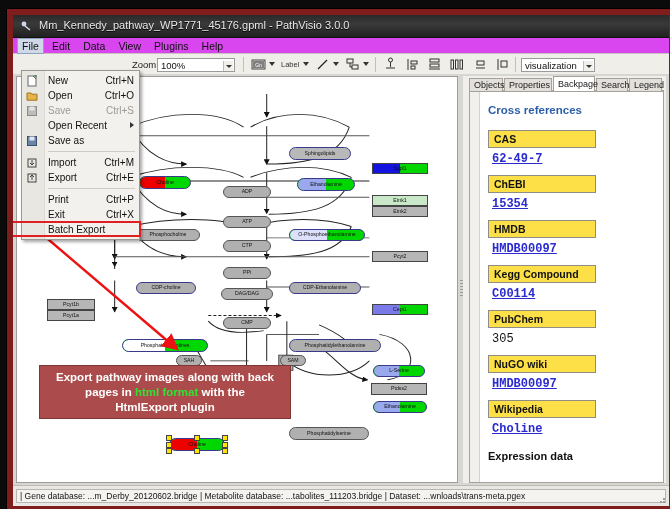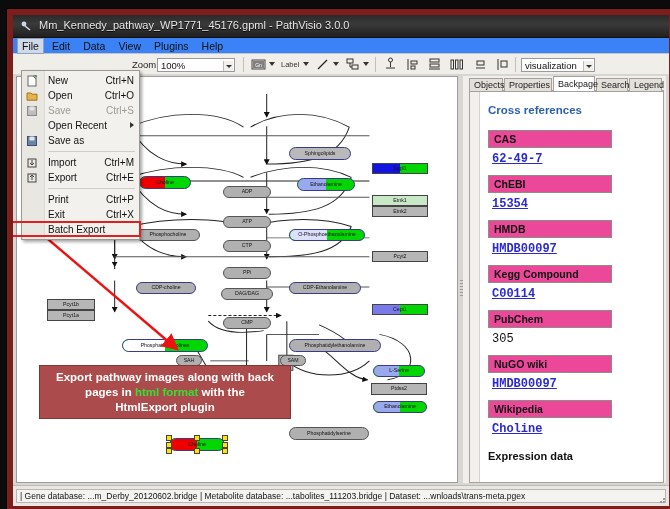--- a/index.html
+++ b/index.html
@@ -29,21 +29,21 @@
     position:absolute;left:26px;top:4px;
     color:#e9e9e9;font-size:11px;white-space:nowrap;
     text-shadow:0 1px 0 #000;
   }
   .titlebar .appicon{
     position:absolute;left:7px;top:5px;width:12px;height:12px;
   }
 
   
   .menubar{
-    position:relative;height:15px;background:#3b82f6;
+    position:relative;height:15px;background:#d946ef;
     border-bottom:1px solid #c8c4bd;
     padding-left:4px;
   }
   .menubar .mi{
     display:inline-block;padding:1px 5px 0 5px;font-size:10.5px;line-height:14px;
     color:#111;cursor:default;
   }
   .menubar .mi.active{background:#cfd9e8;border:1px solid #8da2c0;padding:0px 4px;}
 
   
@@ -108,23 +108,23 @@
   .tabstrip-line{position:absolute;left:6px;top:14px;right:2px;height:1px;background:#a6a29b;}
 
   .bpanel{
     position:absolute;left:6px;top:15px;right:2px;bottom:0;
     background:#fff;border:1px solid #a6a29b;overflow:hidden;
   }
   .bp-scroll{position:absolute;left:0;top:0;width:9px;bottom:0;background:#f2f0ed;border-right:1px solid #d6d3ce;}
   .bp-inner{position:absolute;left:12px;top:0;right:0;bottom:0;padding:8px 6px 16px 6px;}
   .bp-h1{color:#2d5fa8;font-weight:bold;font-size:11.5px;margin:4px 0 14px 0;}
   .xr-box{
-    background:#ec4899;border:1px solid #8f8b85;
+    background:#fde047;border:1px solid #8f8b85;
     font-weight:bold;font-size:10.5px;color:#111;
-    padding:2px 5px;width:124px;box-sizing:border-box;margin-top:9px;
+    padding:2px 5px;width:108px;box-sizing:border-box;margin-top:9px;
   }
   .xr-val{font-size:12px;margin:4px 0 0 4px;color:#111;font-family:Liberation Mono, monospace;}
   .xr-val a{color:#2a2ad0;text-decoration:underline;font-weight:bold;}
   .bp-h2{font-weight:bold;font-size:11px;color:#111;margin-top:14px;}
 
   
   .statusbar{
     position:absolute;left:0;right:0;bottom:0;height:20px;
     background:#e9e7e3;border-top:1px solid #bfbbb4;
   }

